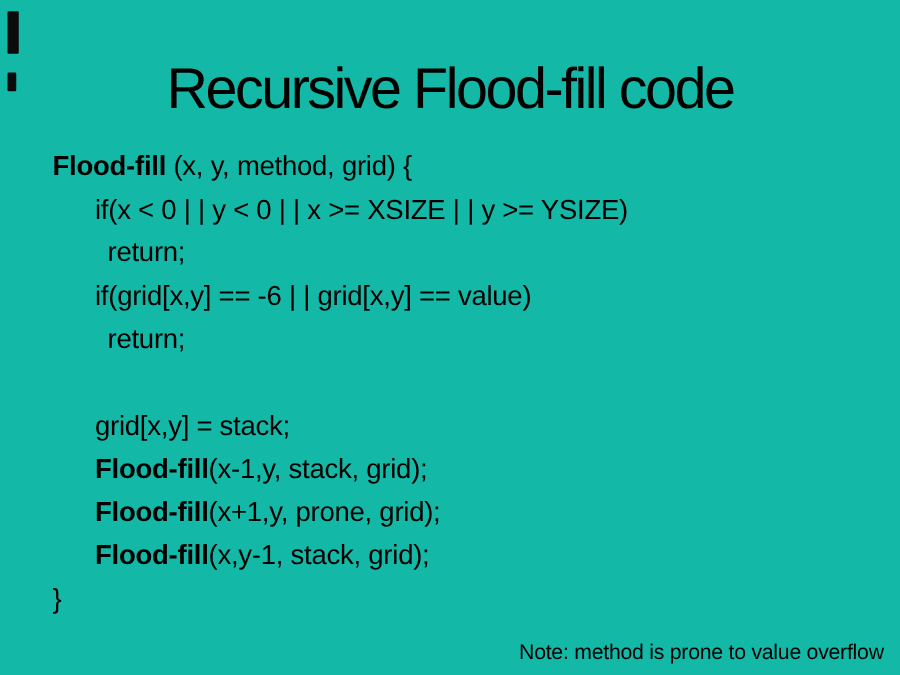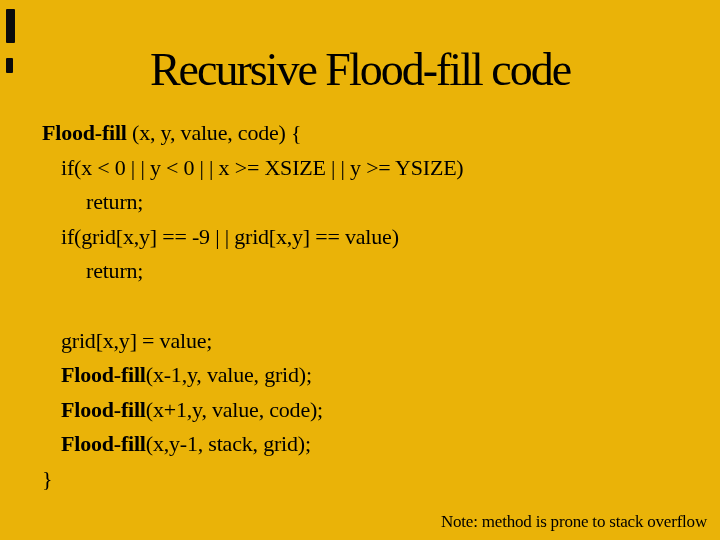--- a/index.html
+++ b/index.html
@@ -4,23 +4,23 @@
 <style>
   html, body {
     margin: 0;
     padding: 0;
     background: #ffffff;
   }
   .slide {
     position: relative;
     width: 720px;
     height: 540px;
-    background: #eab308;
+    background: #14b8a6;
     overflow: hidden;
-    font-family: Liberation Serif, serif;
+    font-family: Liberation Sans, sans-serif;
     color: #000000;
   }
   .artifact {
     position: absolute;
     background: #0b0b0b;
     border-radius: 1px;
   }
   .artifact-1 { left: 6px; top: 9px;  width: 9px; height: 34px; }
   .artifact-2 { left: 6px; top: 58px; width: 7px; height: 15px; }
   .title {
@@ -42,21 +42,21 @@
     top: 116px;
     font-size: 22px;
     line-height: 34.6px;
     letter-spacing: -0.2px;
   }
   .ln {
     height: 34.6px;
     white-space: pre;
   }
   .ln .kw { font-weight: 700; }
-  .i1 { margin-left: 19px; }
+  .i1 { margin-left: 34px; }
   .i2 { margin-left: 44px; }
   .footnote {
     position: absolute;
     top: 511px;
     right: 13px;
     font-size: 17px;
     line-height: 22px;
     letter-spacing: -0.2px;
     color: #000000;
   }
@@ -65,28 +65,28 @@
 <body>
 
 <div class="slide">
 
   <div class="artifact artifact-1"></div>
   <div class="artifact artifact-2"></div>
 
   <h1 class="title">Recursive Flood-fill code</h1>
 
   <div class="code">
-    <div class="ln i0"><span class="kw">Flood-fill</span><span> (x, y, value, code) {</span></div>
+    <div class="ln i0"><span class="kw">Flood-fill</span><span> (x, y, method, grid) {</span></div>
     <div class="ln i1"><span class="kw"></span><span>if(x &lt; 0 | | y &lt; 0 | | x &gt;= XSIZE | | y &gt;= YSIZE)</span></div>
     <div class="ln i2"><span class="kw"></span><span>return;</span></div>
-    <div class="ln i1"><span class="kw"></span><span>if(grid[x,y] == -9 | | grid[x,y] == value)</span></div>
+    <div class="ln i1"><span class="kw"></span><span>if(grid[x,y] == -6 | | grid[x,y] == value)</span></div>
     <div class="ln i2"><span class="kw"></span><span>return;</span></div>
     <div class="ln i1"><span class="kw"></span><span></span></div>
-    <div class="ln i1"><span class="kw"></span><span>grid[x,y] = value;</span></div>
-    <div class="ln i1"><span class="kw">Flood-fill</span><span>(x-1,y, value, grid);</span></div>
-    <div class="ln i1"><span class="kw">Flood-fill</span><span>(x+1,y, value, code);</span></div>
+    <div class="ln i1"><span class="kw"></span><span>grid[x,y] = stack;</span></div>
+    <div class="ln i1"><span class="kw">Flood-fill</span><span>(x-1,y, stack, grid);</span></div>
+    <div class="ln i1"><span class="kw">Flood-fill</span><span>(x+1,y, prone, grid);</span></div>
     <div class="ln i1"><span class="kw">Flood-fill</span><span>(x,y-1, stack, grid);</span></div>
     <div class="ln i0"><span class="kw"></span><span>}</span></div>
   </div>
 
-  <div class="footnote">Note: method is prone to stack overflow</div>
+  <div class="footnote">Note: method is prone to value overflow</div>
 
 </div>
 
 </body></html>

